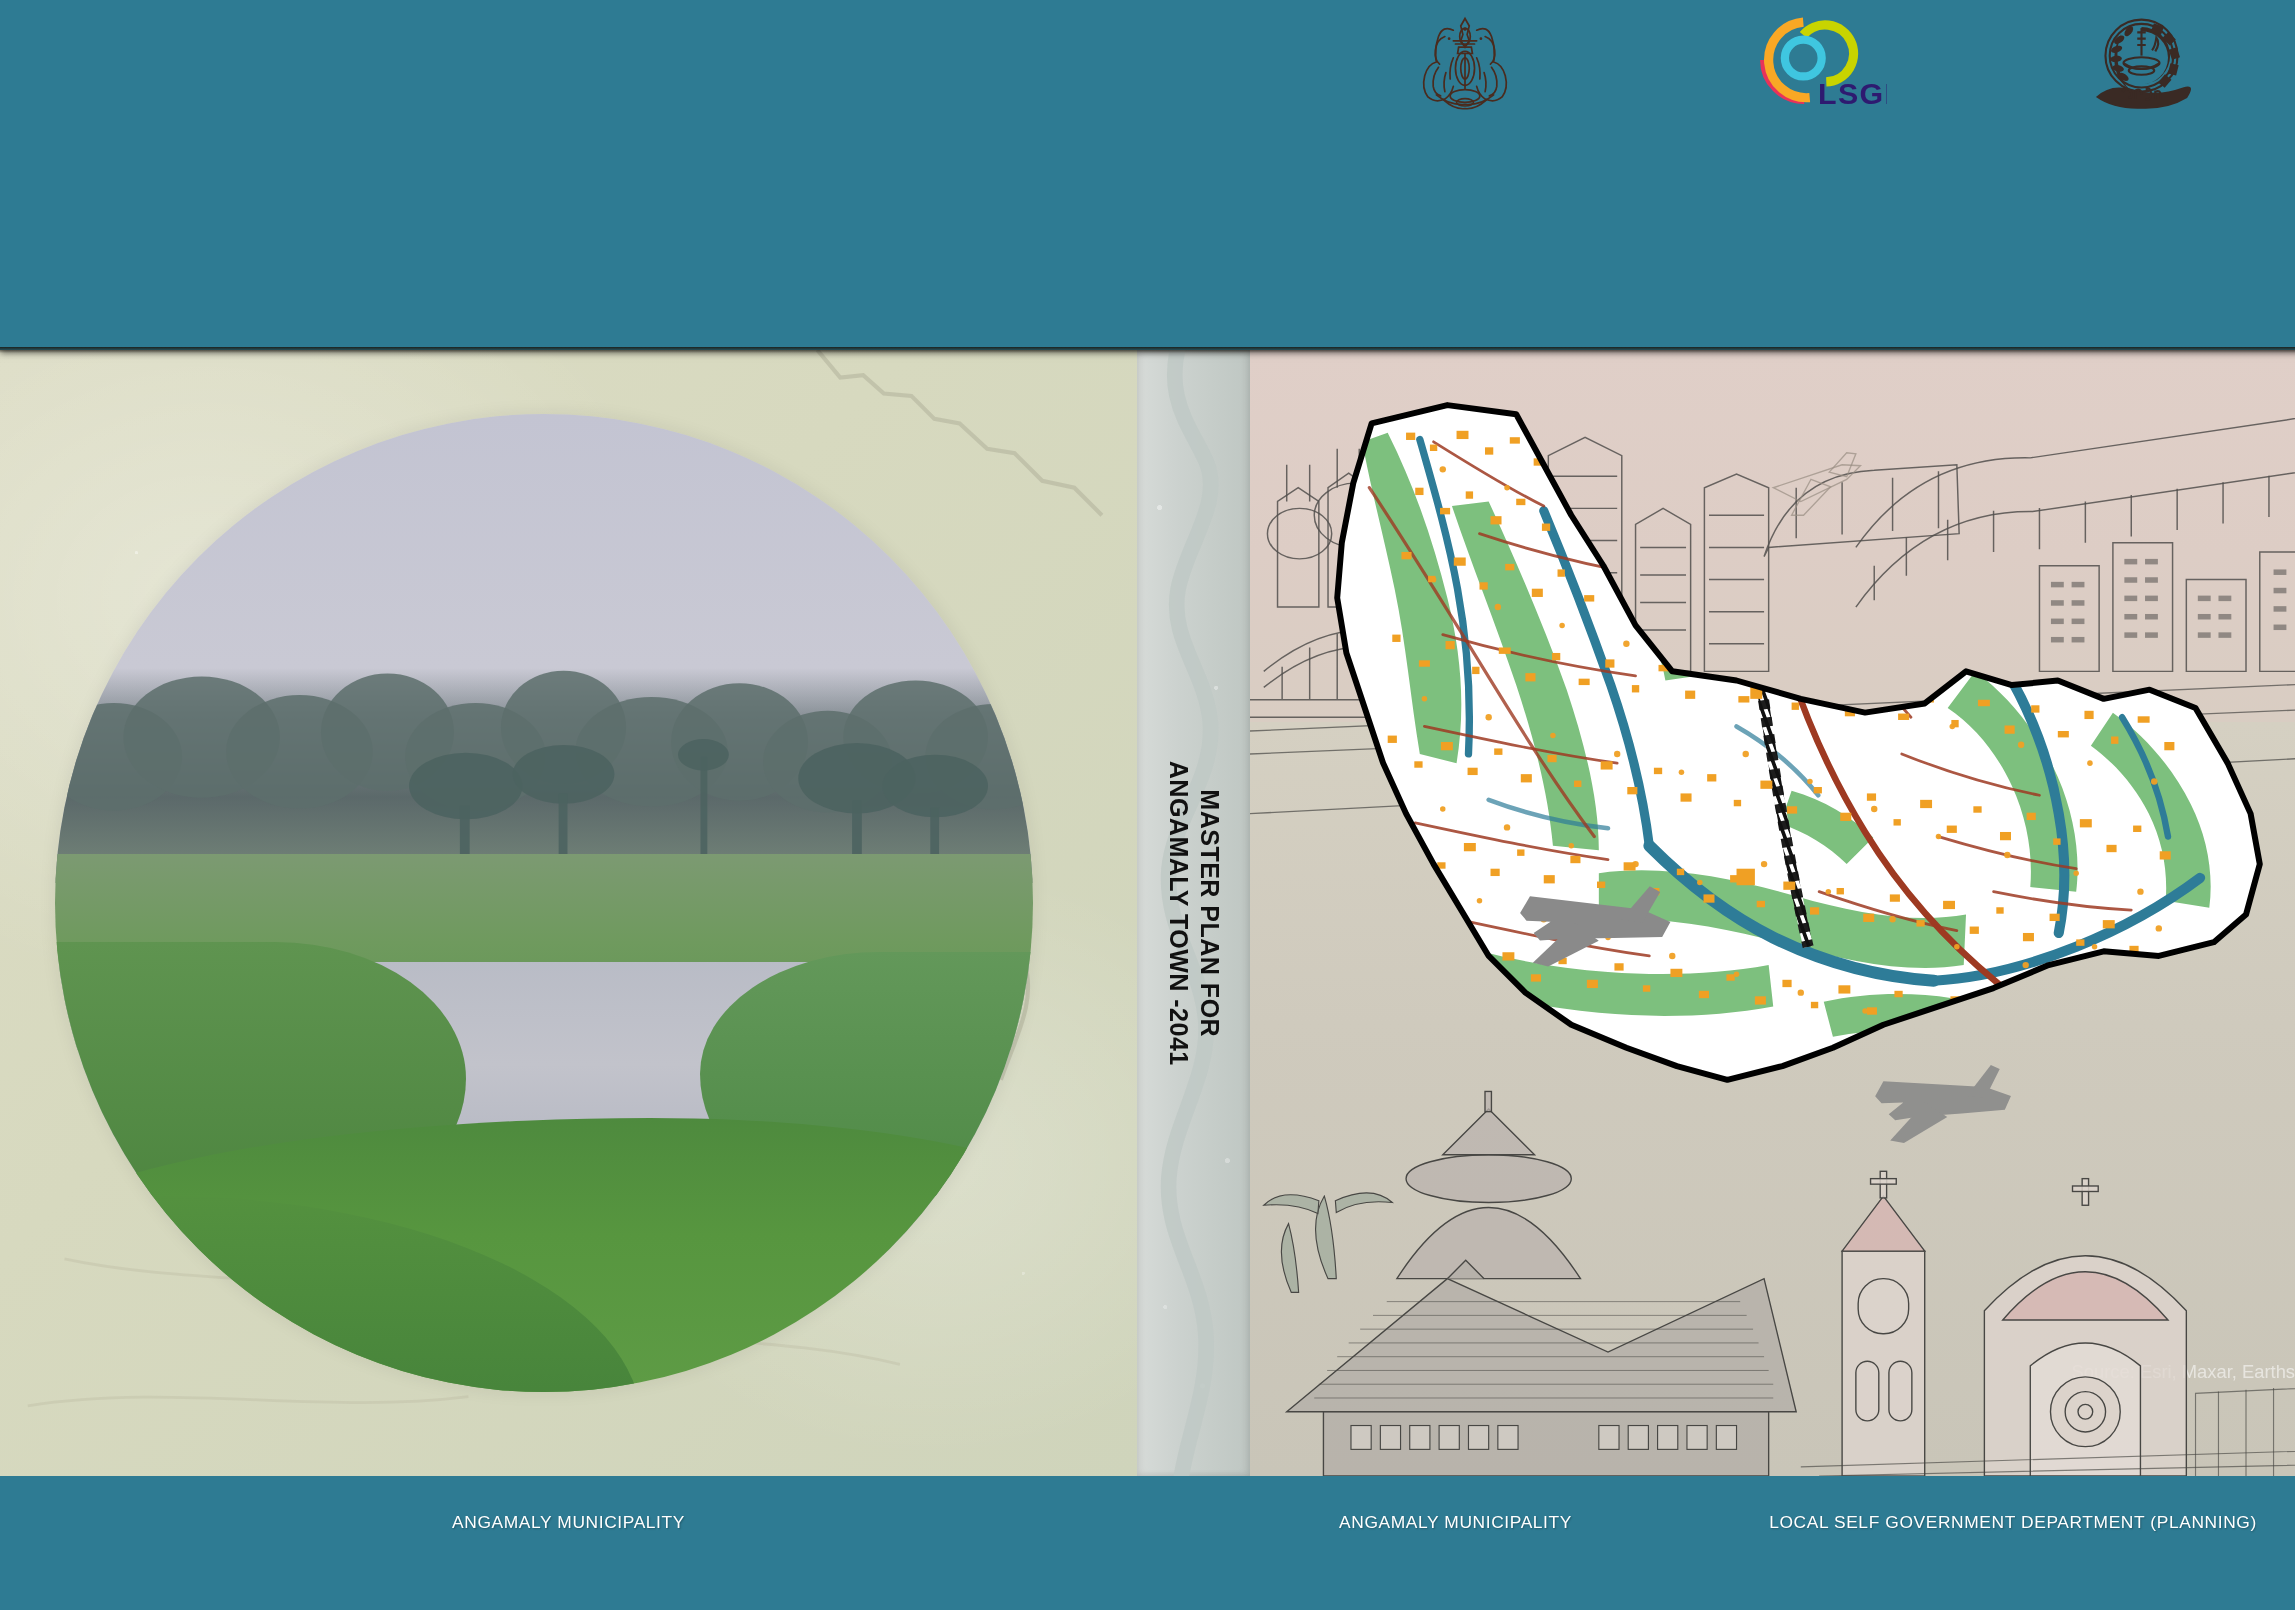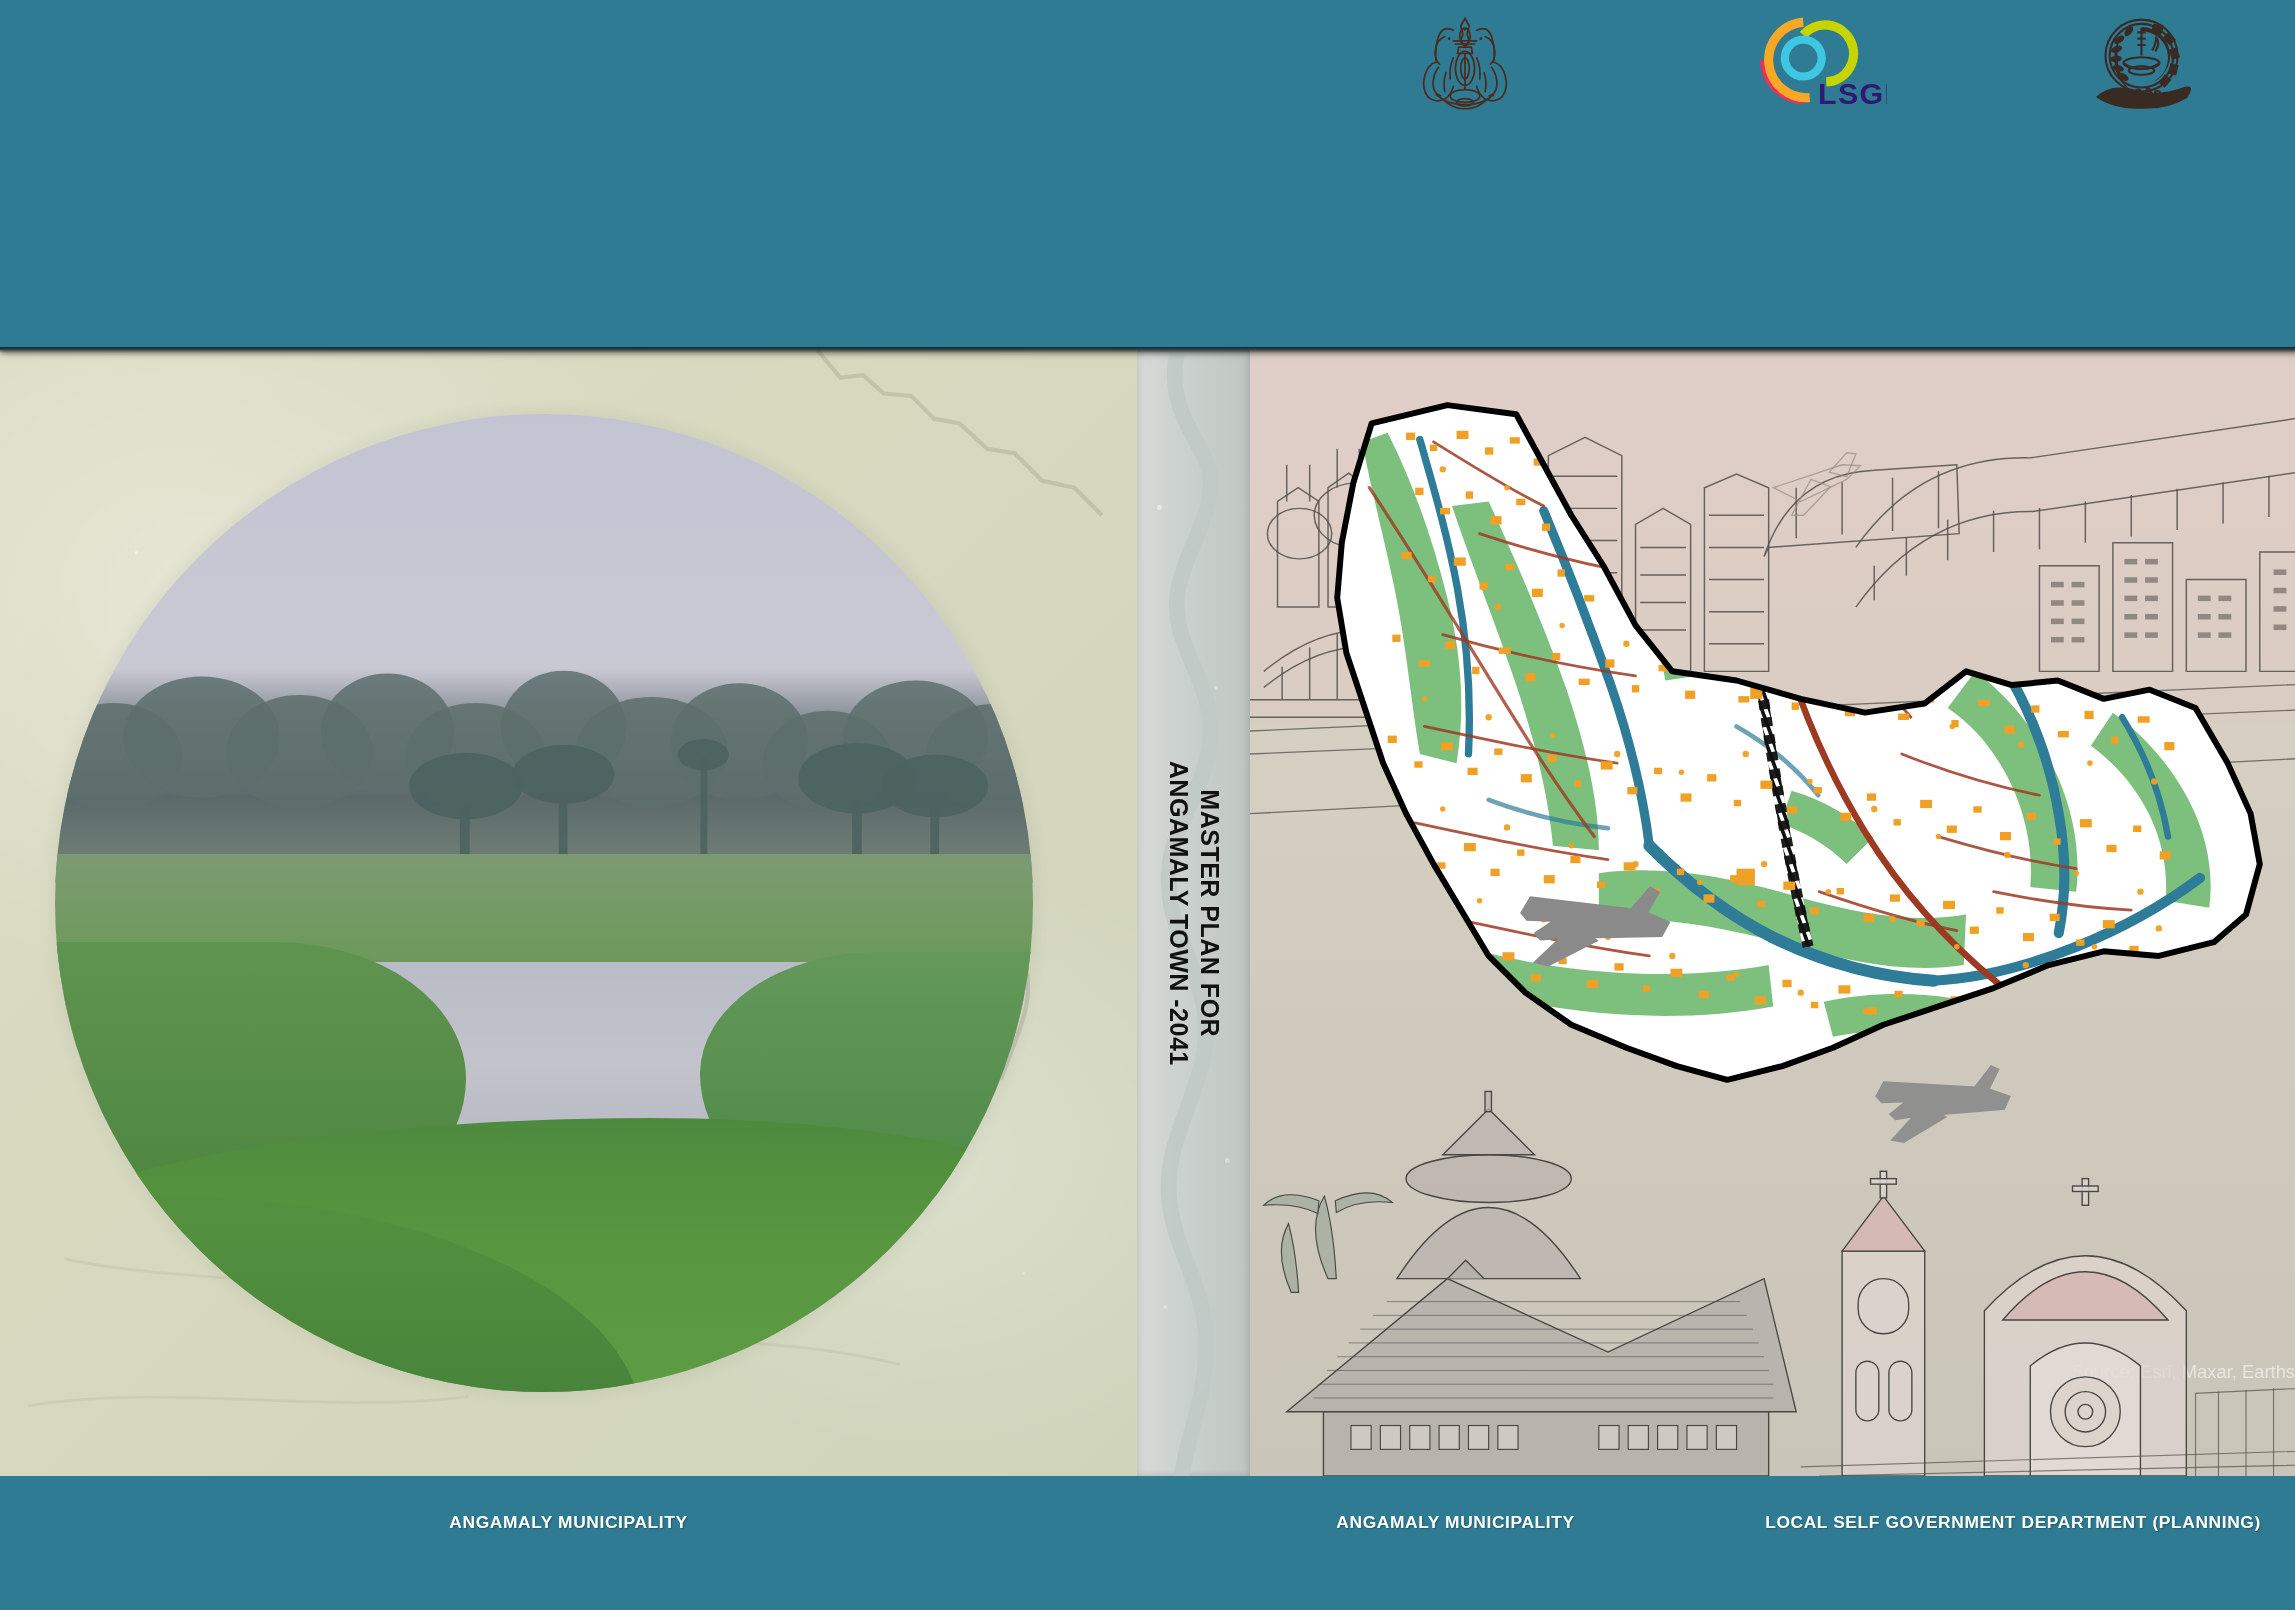--- a/index.html
+++ b/index.html
@@ -176,21 +176,21 @@
   #city-sketch  { left:0; top:0; width:1136px; height:505px; opacity:.85; }
   #temple-sketch{ left:0; bottom:0; width:1136px; height:413px; opacity:.9; }
   #map-layer    { left:0; top:0; width:1136px; height:1126px; }
 
   
   .footer-band {
     position:absolute; left:0; top:1476px; width:2386px; height:135px;
     background:#2E7B93; z-index:40;
   }
   .footer-item {
-    position:absolute; color:#fff; font-weight:bold; font-size:17.4px;
+    position:absolute; color:#fff; font-weight:normal; font-size:17.4px;
     letter-spacing:0.6px; white-space:nowrap;
     text-shadow:0.9px 0.9px 1.8px rgba(0,0,0,.28);
   }
   #footer-back  { left:0; top:36px; width:1137px; text-align:center; }
   #footer-front-left { left:1203px; top:36px; width:505px; text-align:center; }
   #footer-front-right{ left:1662px; top:36px; width:702px; text-align:center; }
 </style>
 </head>
 <body>
 

